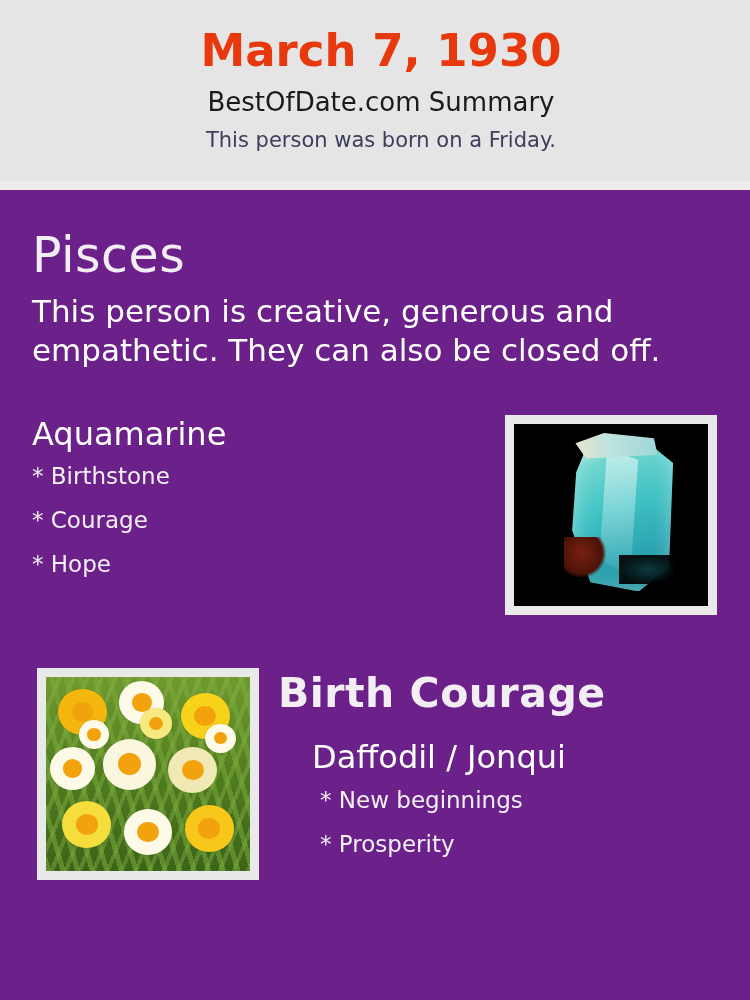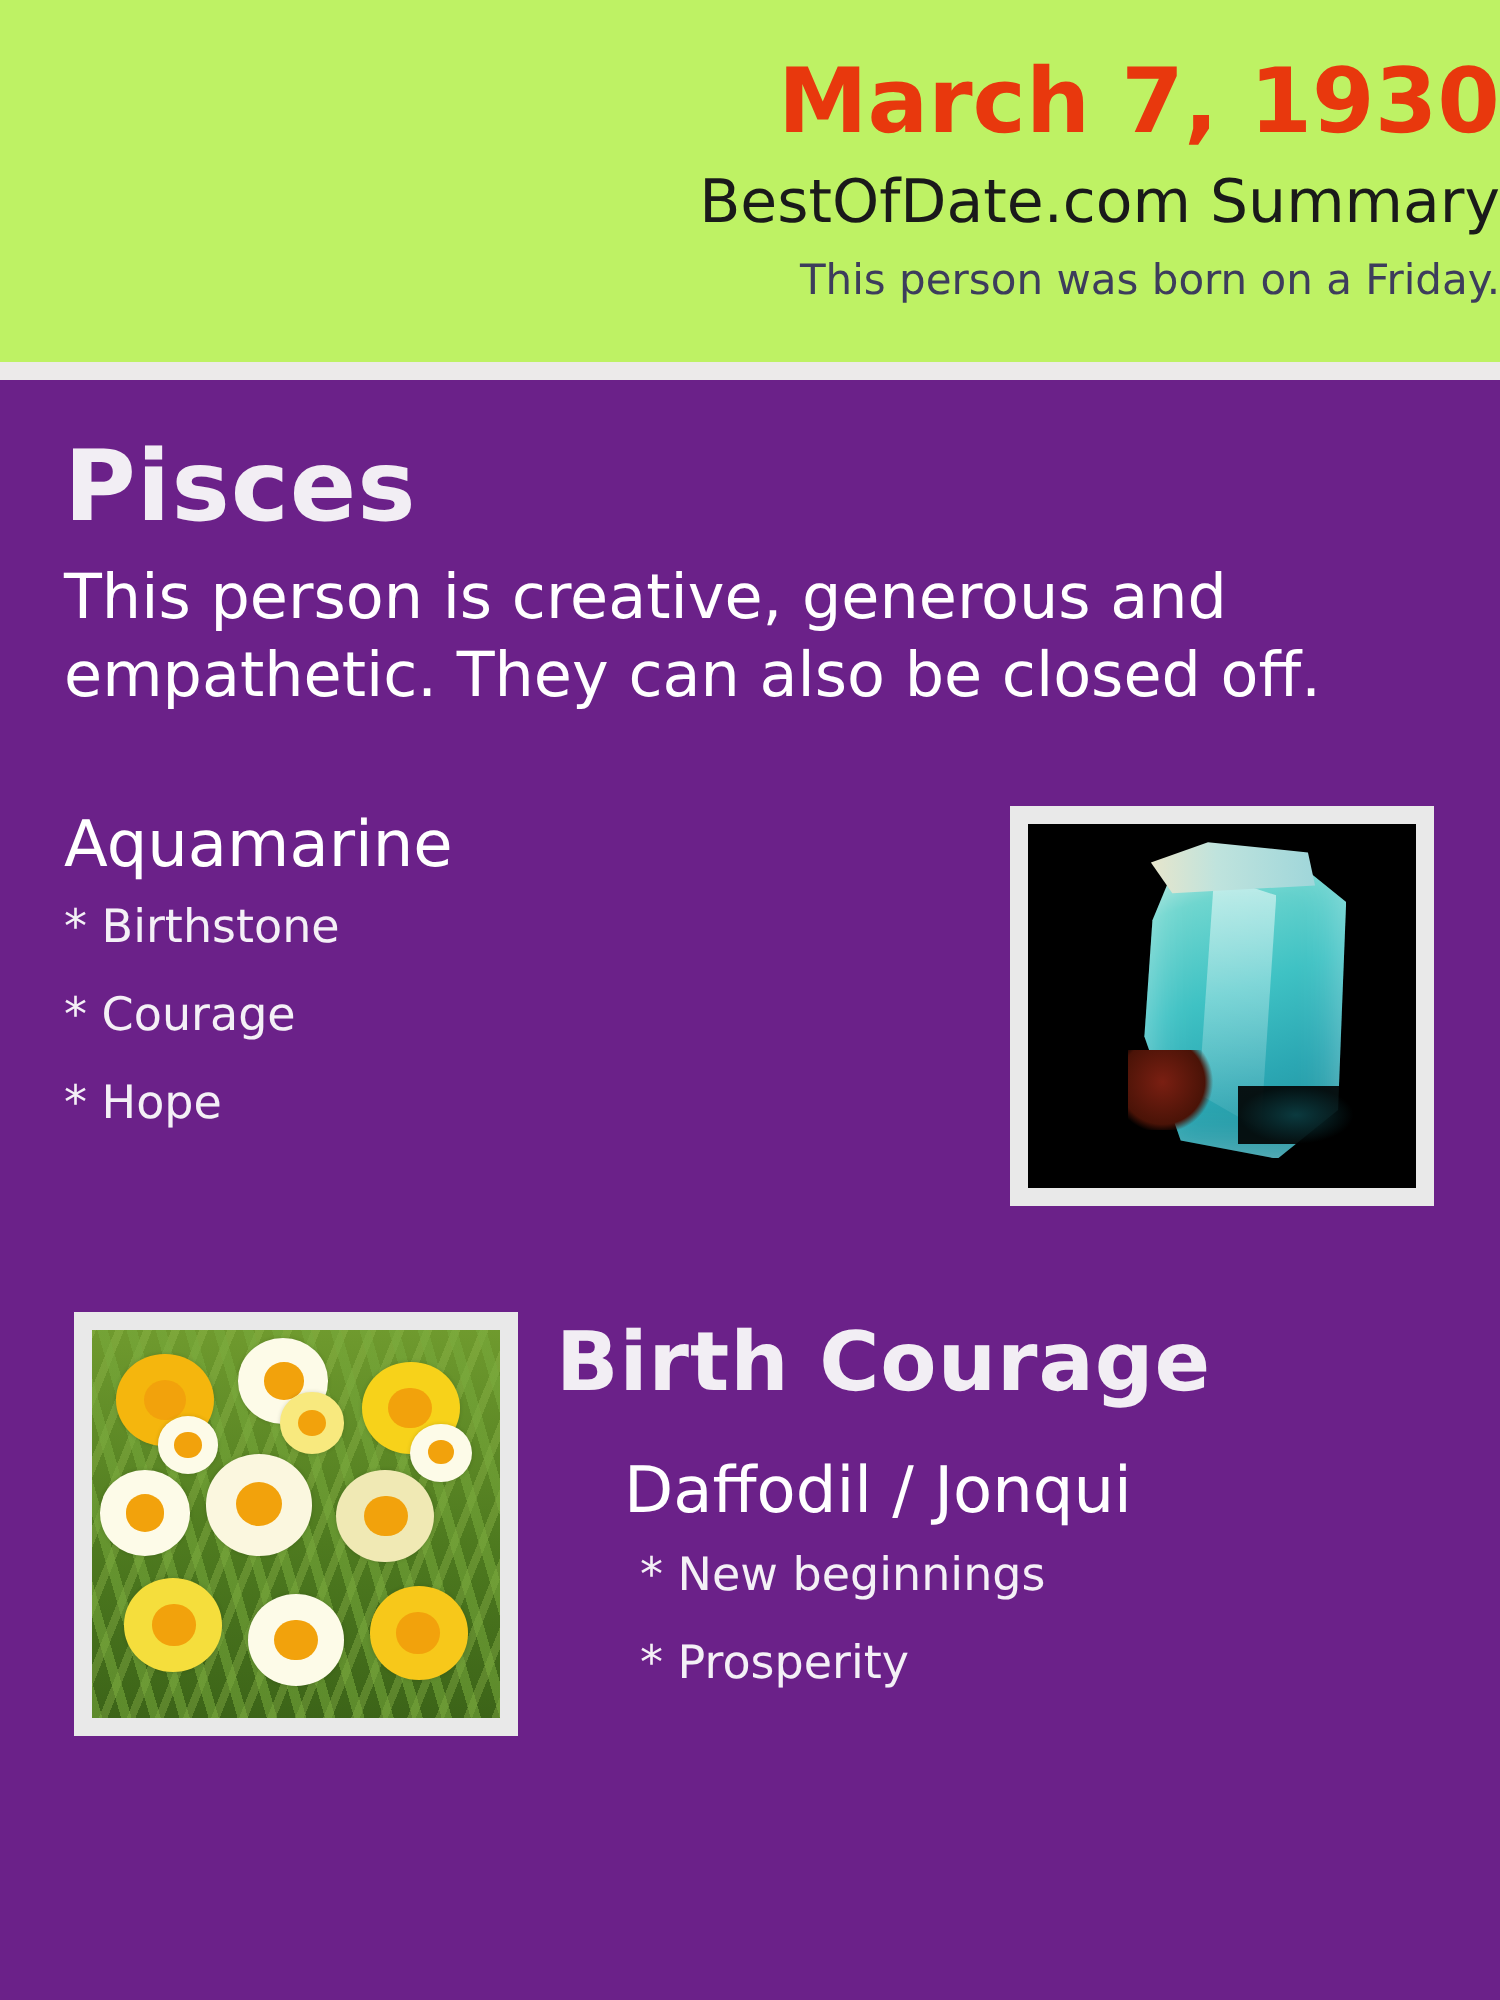--- a/index.html
+++ b/index.html
@@ -14,34 +14,34 @@
     width: 750px;
     height: 1000px;
     position: relative;
     background: #ffffff;
   }
 
   
   .header {
     width: 750px;
     height: 181px;
-    background: #bef264;
-    text-align: right;
+    background: #e5e5e5;
+    text-align: center;
     padding-top: 22px;
     padding-left: 12px;
   }
   .header-date {
     font-size: 45px;
     font-weight: bold;
     color: #e8380d;
     line-height: 58px;
     letter-spacing: 0px;
   }
   .header-sub {
-    font-size: 30px;
+    font-size: 26px;
     color: #1a1a1a;
     line-height: 40px;
     margin-top: 2px;
   }
   .header-note {
     font-size: 21px;
     color: #3d3d5c;
     line-height: 32px;
     margin-top: 2px;
   }
@@ -58,24 +58,24 @@
     left: 0;
     width: 750px;
     height: 810px;
     background: #6b2189;
     color: #ffffff;
     padding: 0 32px;
   }
 
   .sign-name {
     font-size: 49px;
-    font-weight: bold;
+    font-weight: normal;
     color: #f2eef4;
     line-height: 60px;
-    padding-top: 24px;
+    padding-top: 36px;
     letter-spacing: 0.5px;
   }
   .sign-desc {
     font-size: 31px;
     color: #ffffff;
     line-height: 39px;
     margin-top: 6px;
     max-width: 680px;
   }
 

